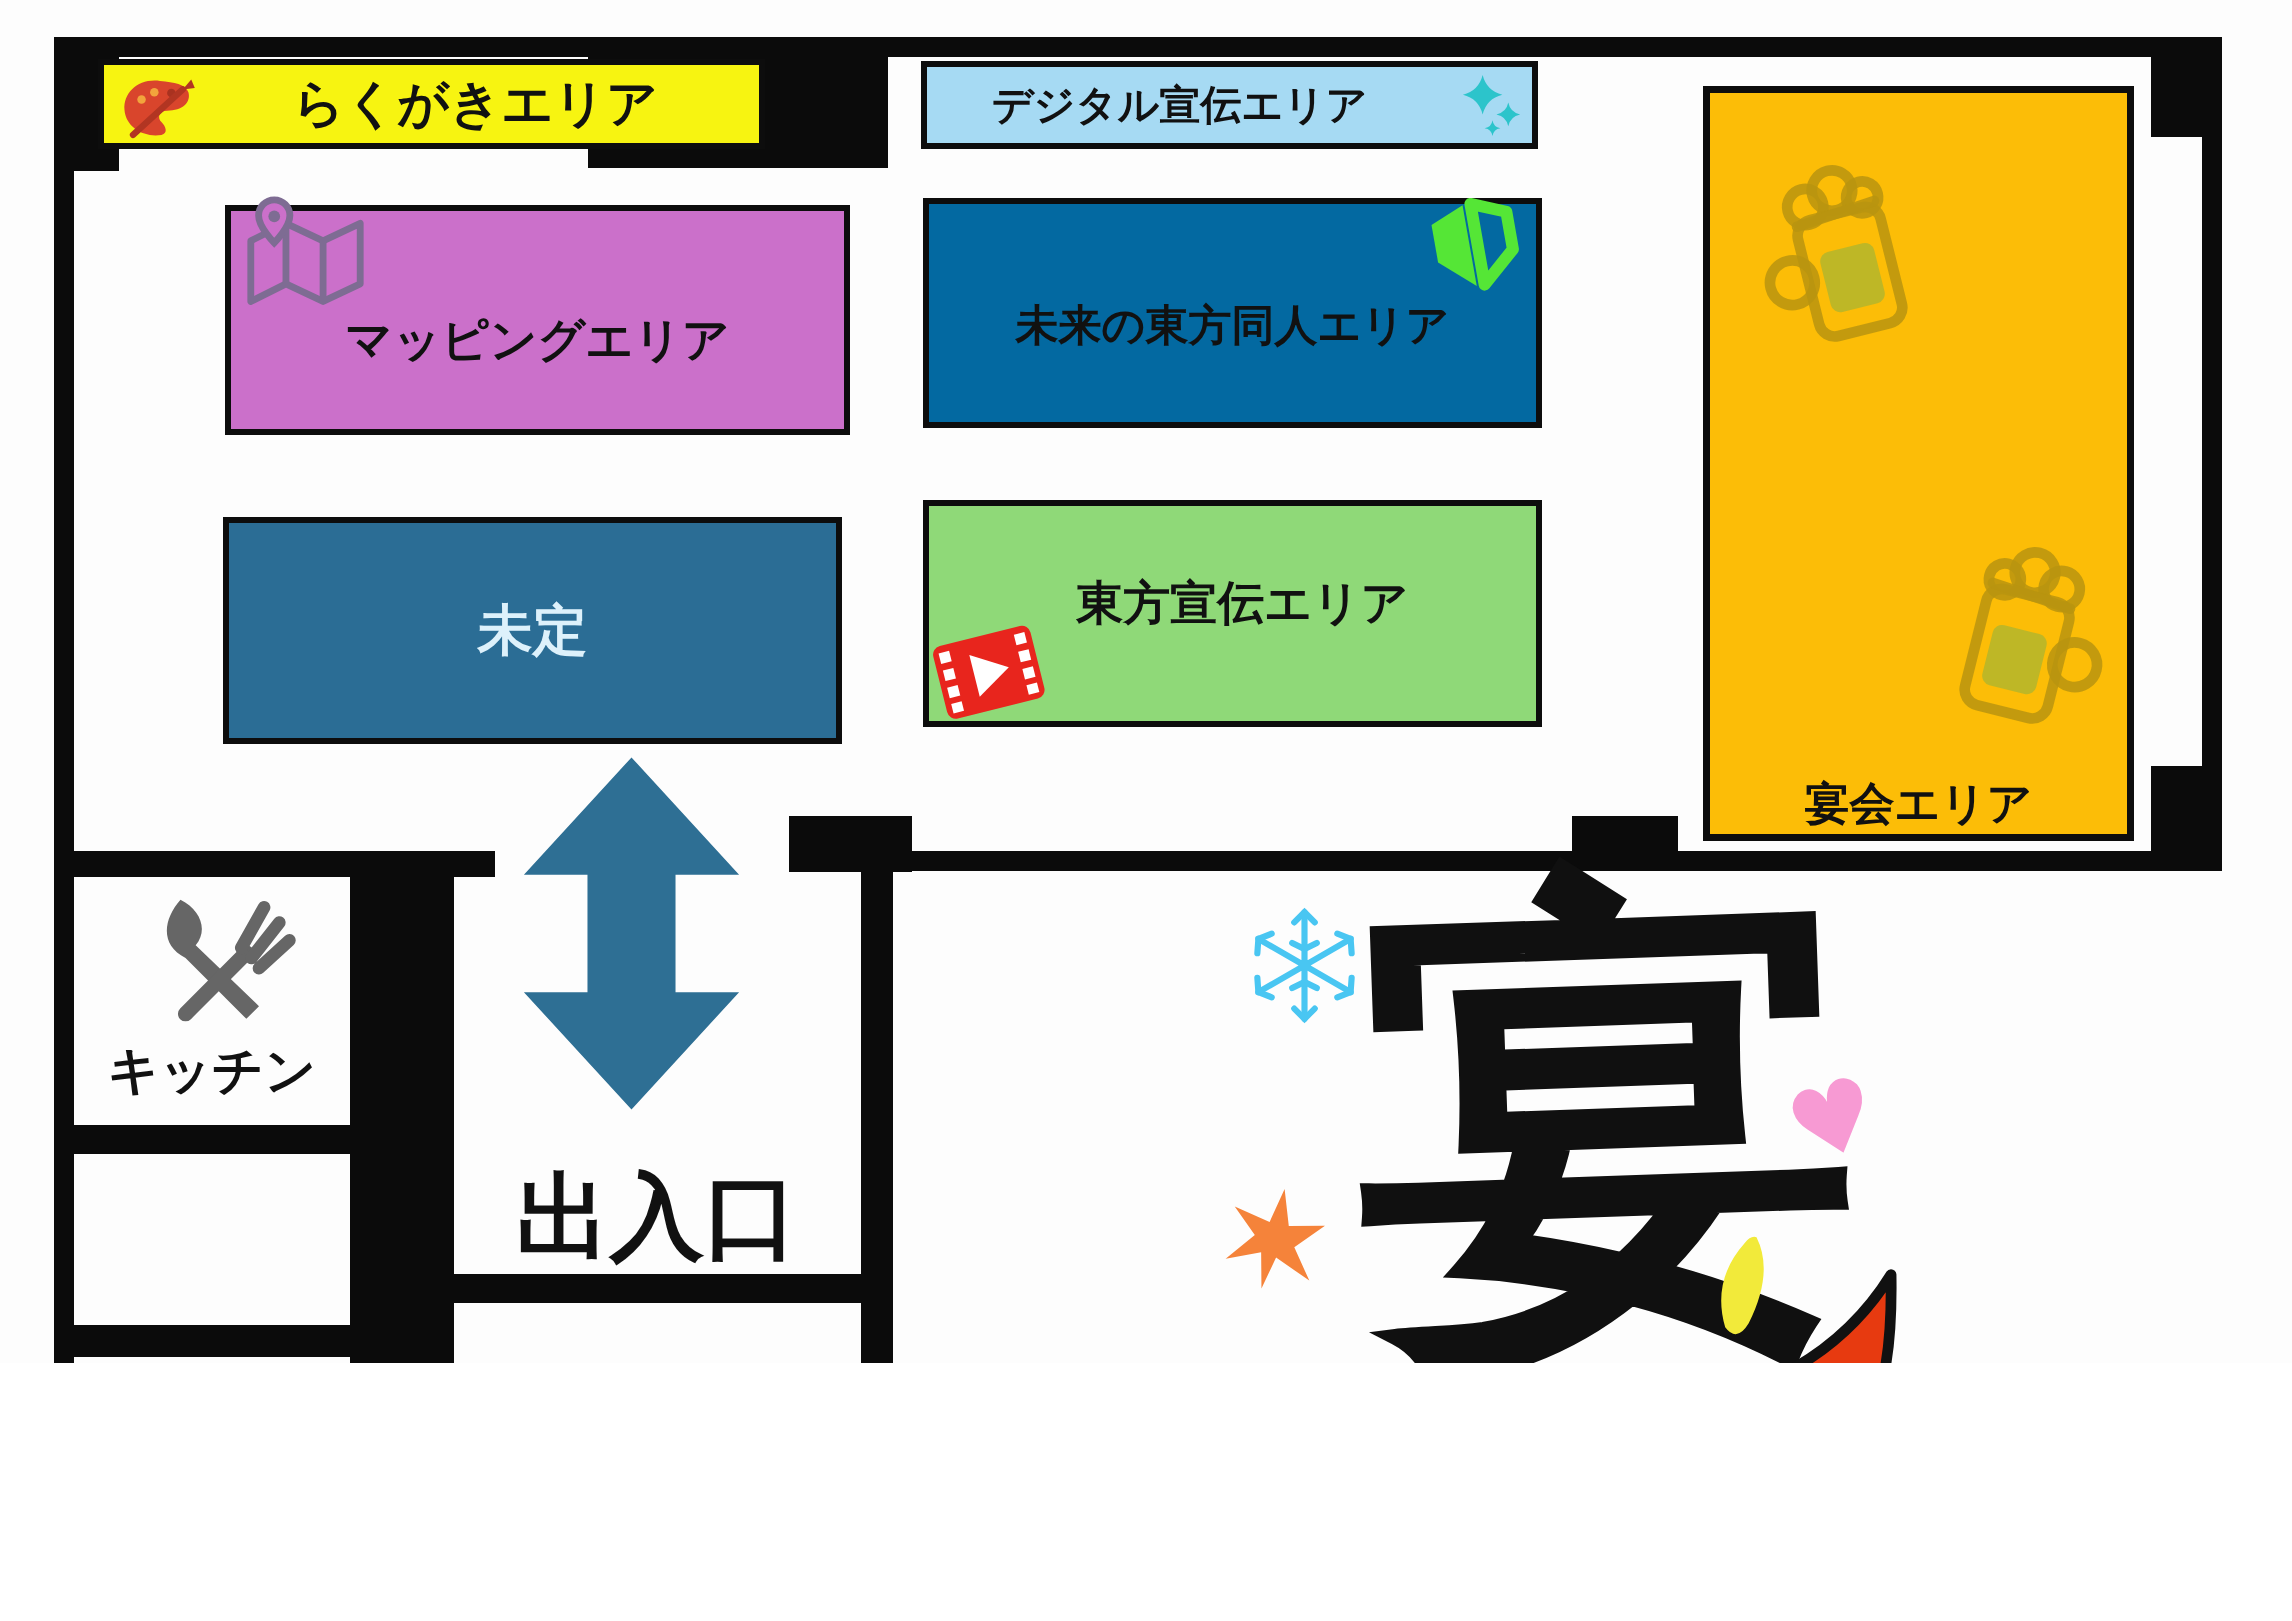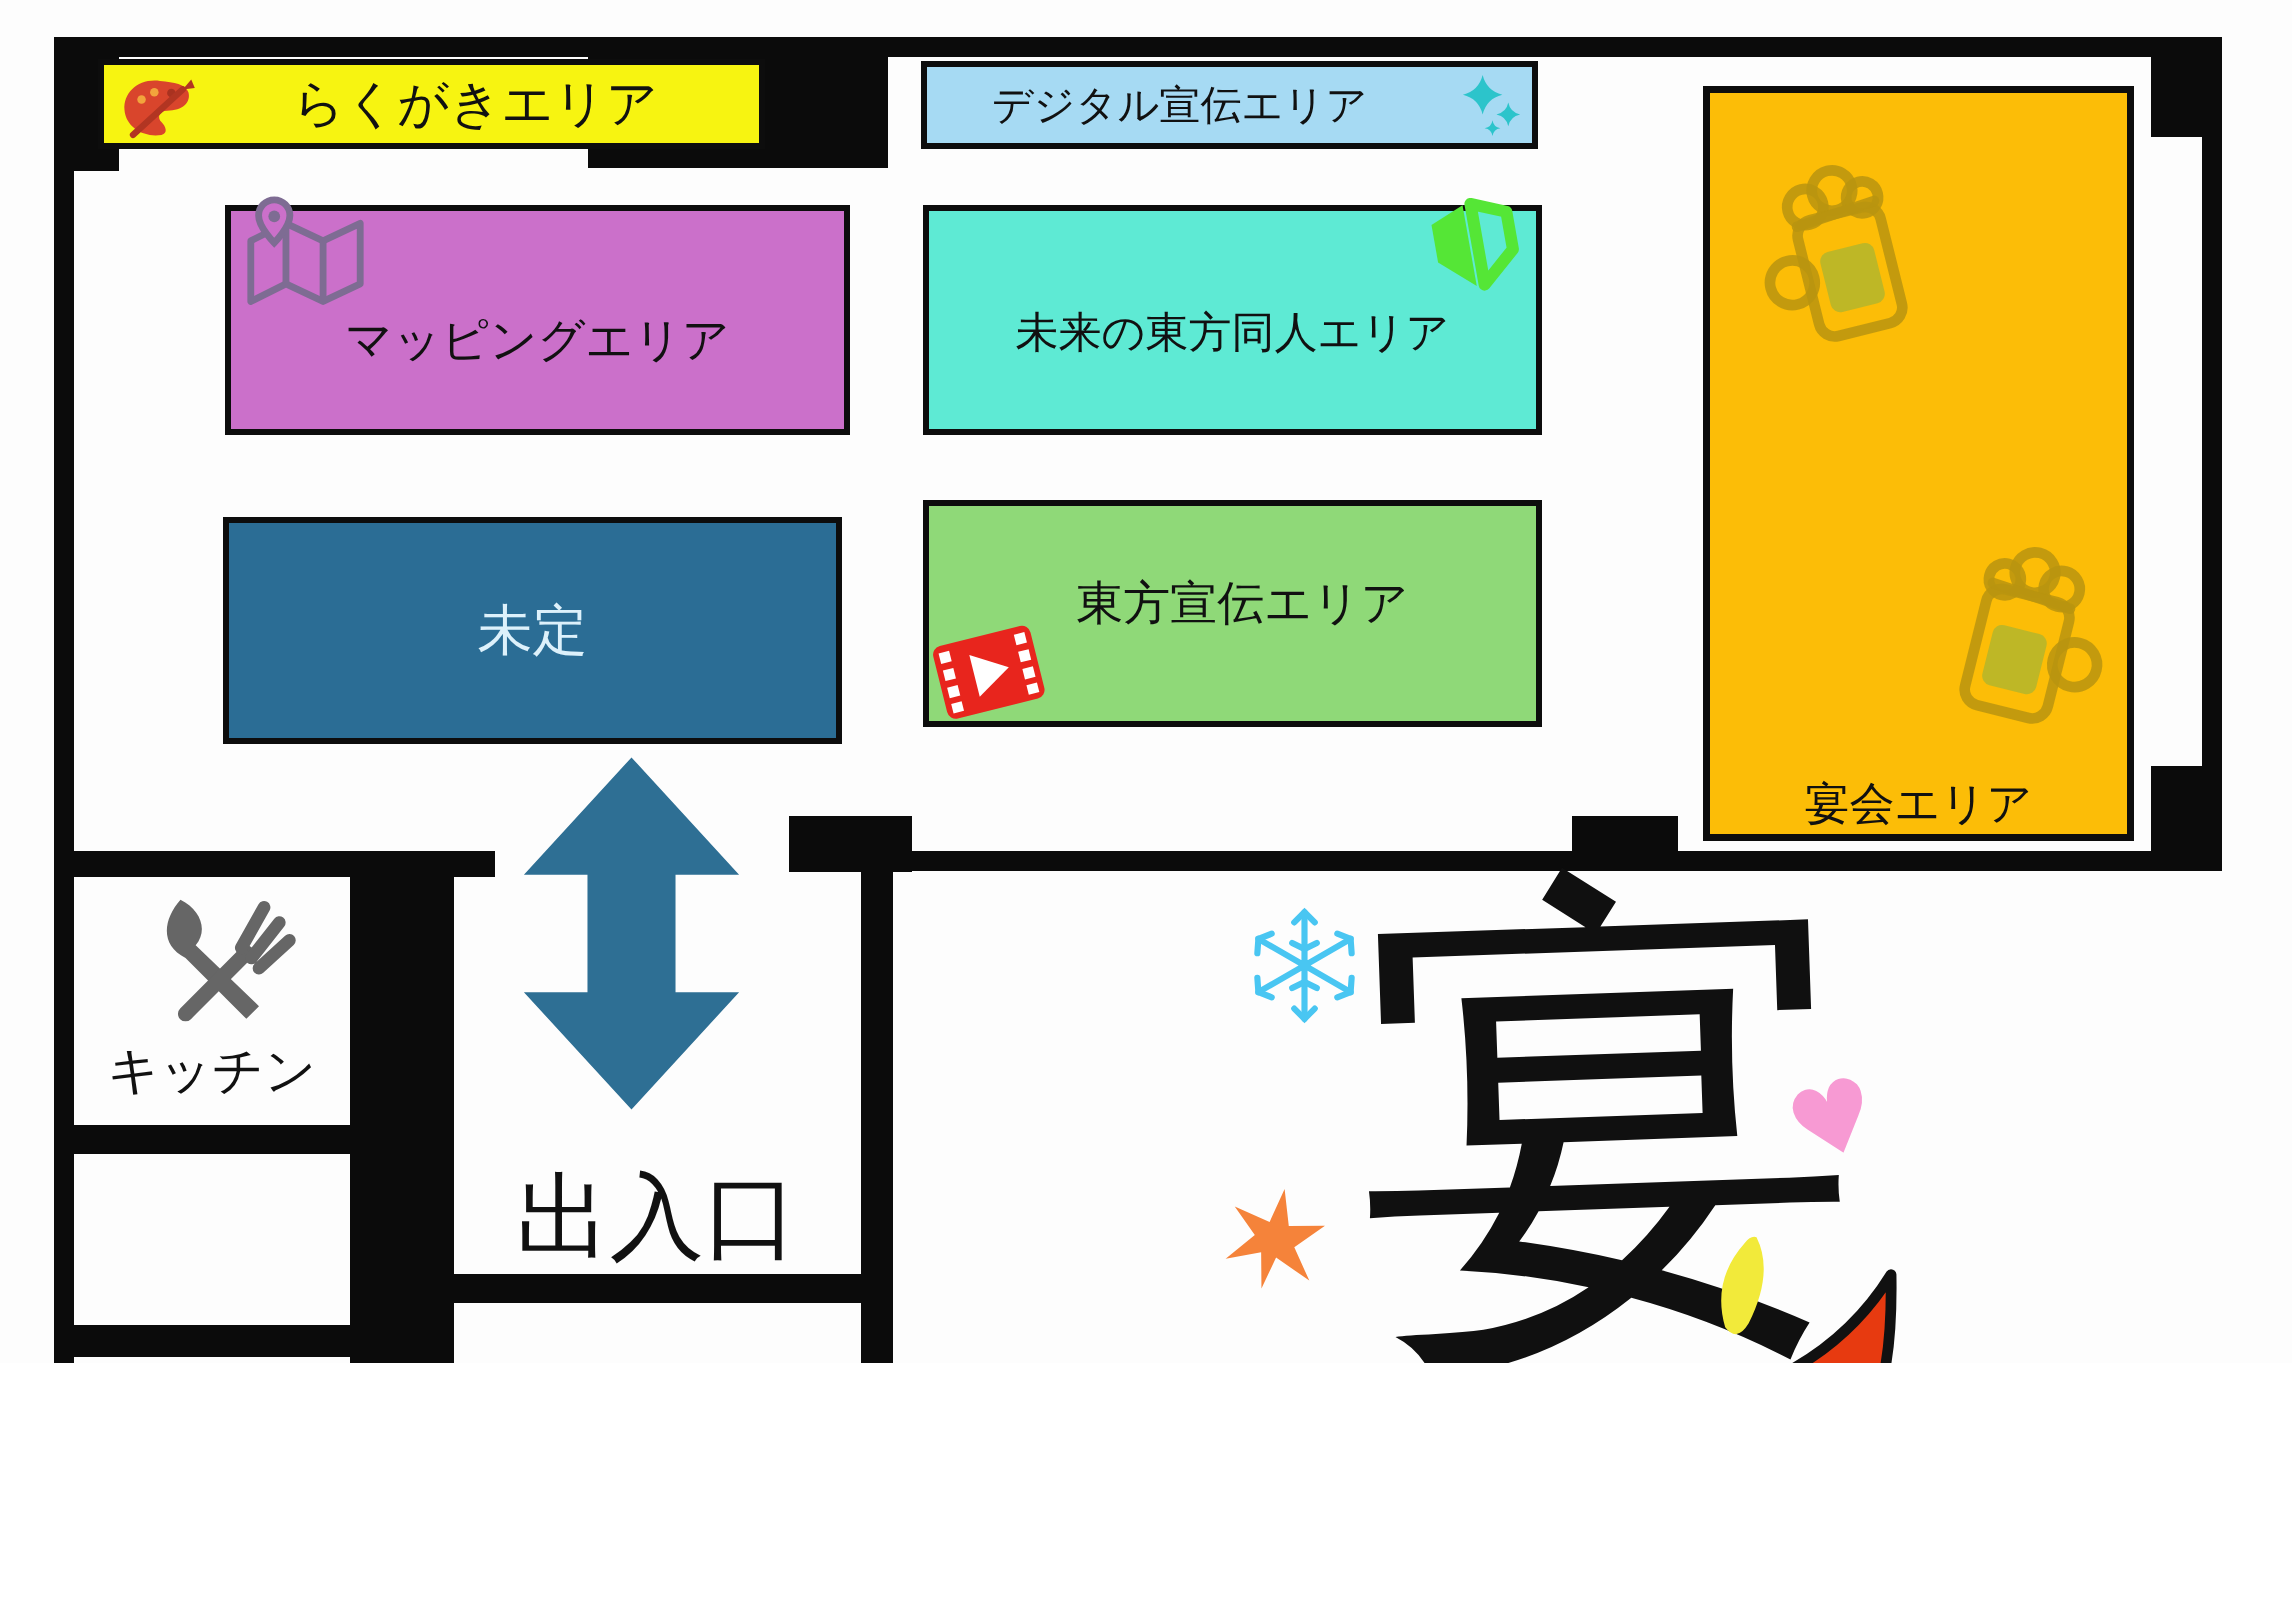--- a/index.html
+++ b/index.html
@@ -1,17 +1,17 @@
 <!DOCTYPE html>
 <html><head>
 <meta charset="utf-8">
 <style>
   html,body{margin:0;padding:0;background:#fff;}
   #plan{position:relative;width:2293px;height:1363px;background:#fdfdfd;overflow:hidden;
-        font-family:"DejaVu Sans","Liberation Sans",sans-serif;font-weight:normal;color:#111;}
+        font-family:"DejaVu Sans","Liberation Sans",sans-serif;font-weight:bold;color:#111;}
   .wall{position:absolute;background:#0b0b0b;}
   .box{position:absolute;box-sizing:border-box;border:6.9px solid #0d0d0d;
        display:flex;align-items:center;justify-content:center;text-align:center;}
   .lbl{position:absolute;display:flex;align-items:center;justify-content:center;text-align:center;}
   .icon{position:absolute;}
   svg{display:block;}
 </style>
 </head>
 <body>
 
@@ -65,21 +65,21 @@
   </div>
   <div class="icon" style="left:237px;top:194px;">
     <svg width="137" height="127" viewBox="0 0 140 130">
       <path d="M14,48 L50,30 L88,48 L126,30 L126,92 L88,110 L50,92 L14,110 Z" fill="none" stroke="#7e6c93" stroke-width="7" stroke-linejoin="round"></path>
       <path d="M50,30 V92 M88,48 V110" fill="none" stroke="#7e6c93" stroke-width="7"></path>
       <path d="M38,6 a16,16 0 0 1 16,16 c0,12 -16,28 -16,28 c0,0 -16,-16 -16,-28 a16,16 0 0 1 16,-16 Z" fill="#cb70ca" stroke="#7e6c93" stroke-width="7"></path>
       <circle cx="38" cy="23" r="6" fill="#7e6c93"></circle>
     </svg>
   </div>
 
-  <div class="box" style="left: 923px; top: 205px; width: 619px; height: 230px; font-size: 43px; background-color: #5eead4;">
+  <div class="box" style="left: 923px; top: 198px; width: 619px; height: 230px; font-size: 43px; background-color: #0369a1;">
     <span style="margin-top:25.5px;">未来の東方同人エリア</span>
   </div>
   <div class="icon" style="left:1419px;top:198px;">
     <svg width="110" height="110" viewBox="0 0 110 110">
       <g transform="rotate(-10 55 55)">
         <path d="M18,20 L52,6 L52,88 L18,58 Z" fill="#55e636"></path>
         <path d="M60,6 L94,20 L94,58 L60,88 Z" fill="none" stroke="#55e636" stroke-width="12" stroke-linejoin="round"></path>
       </g>
     </svg>
   </div>

